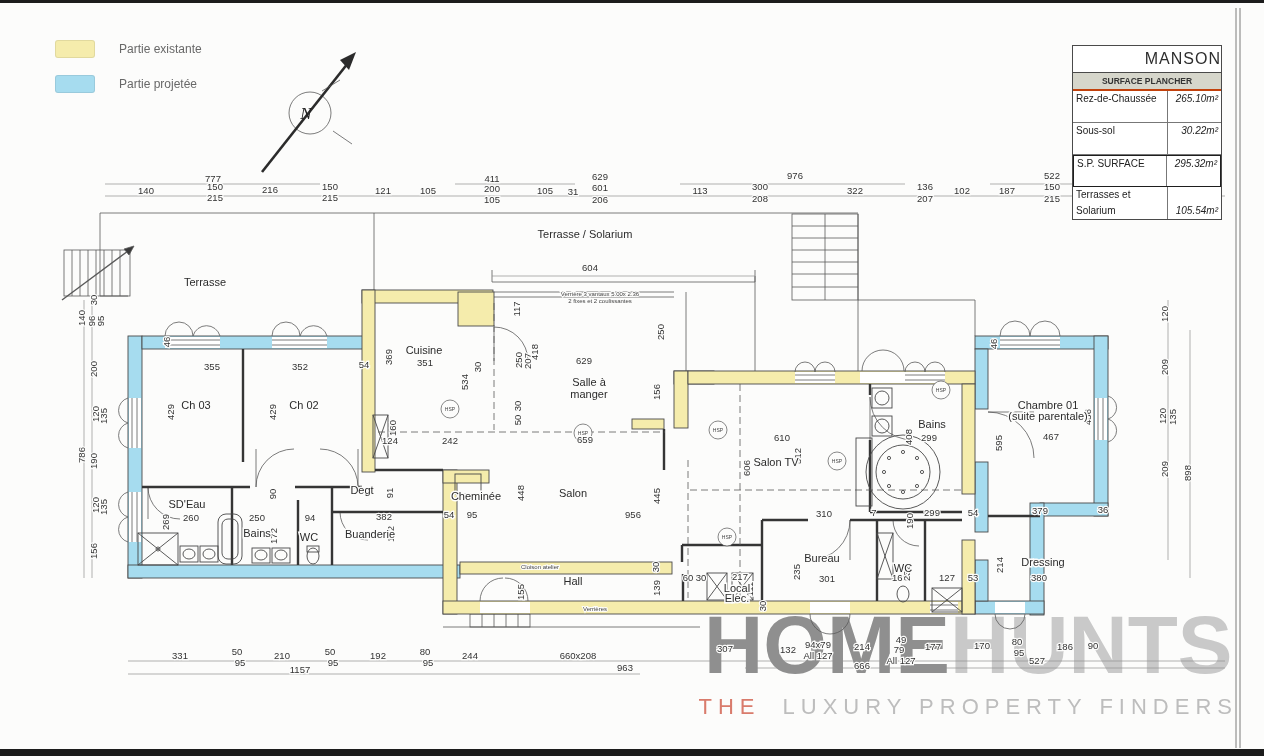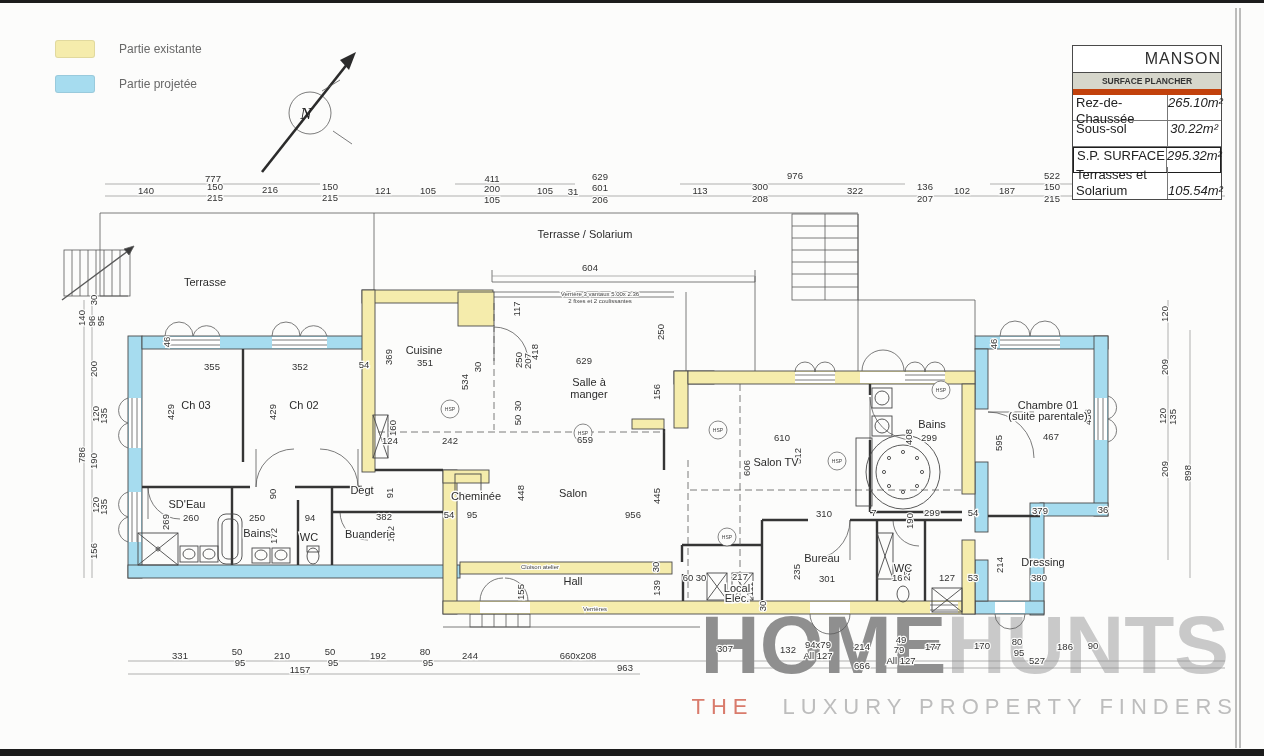--- a/index.html
+++ b/index.html
@@ -14,34 +14,34 @@
   .lg-row{display:flex;align-items:center;margin-bottom:17px;}
   .lg-swatch{width:38px;height:16px;border-radius:3px;margin-right:24px;border:1px solid rgba(0,0,0,.08);}
   .lg-label{font-size:12px;color:#686868;}
 
   
   #titleblock{position:absolute;left:1072px;top:45px;width:150px;background:#fff;
               border:1.5px solid #4a4a4a;z-index:3;box-sizing:border-box;}
   .tb-title{height:26px;line-height:26px;text-align:right;font-size:16px;color:#2e2e2e;
             letter-spacing:1px;border-bottom:1.5px solid #4a4a4a;}
   .tb-sub{height:16px;line-height:16px;background:#d6d6cb;text-align:center;font-size:8.5px;
-          font-weight:bold;color:#333;border-bottom:6px solid #c2410c;}
-  .tb-row{display:flex;height:26px;line-height:16px;font-size:13px;color:#222;
+          font-weight:bold;color:#333;border-bottom:2px solid #c2410c;}
+  .tb-row{display:flex;height:32px;line-height:16px;font-size:10px;color:#222;
           border-bottom:1px solid #777;box-sizing:border-box;}
   .tb-row:last-child{border-bottom:none;align-items:flex-end;}
   .tb-row.bold{border:1.5px solid #1e1e1e;}
   .tb-label{flex:1;padding-left:3px;text-align:left;border-right:1px solid #777;}
   .tb-value{width:50px;text-align:right;padding-right:3px;font-style:italic;}
 
   
   #watermark{position:absolute;top:604px;right:26px;text-align:center;z-index:1;line-height:1;}
   .wm-word{font-size:82px;font-weight:700;color:var(--watermark-dark,#8f8f8f);letter-spacing:0;}
   #wm2{color:var(--watermark-light,#c9c9c9);}
   .wm-tag{margin-top:10px;font-size:22px;letter-spacing:6px;color:#bdbdbd;display:flex;
-          justify-content:flex-end;gap:29px;}
+          justify-content:flex-end;gap:22px;}
   .wm-the{color:var(--accent-red,#d97b6c);}
 
   
   #plan-svg{position:absolute;left:0;top:0;z-index:2;}
   .wx{fill:var(--existing,#F5ECAC);stroke:#4a4a4a;stroke-width:0.9;}
   .wp{fill:var(--projected,#A6DCEF);stroke:#4a4a4a;stroke-width:0.9;}
   .gap{fill:#ffffff;stroke:none;}
   .thin{stroke:#5a5a5a;stroke-width:0.8;fill:none;}
   .dimline{stroke:#8f8f8f;stroke-width:0.7;fill:none;}
   .part{stroke:#353535;stroke-width:2.4;fill:none;}

